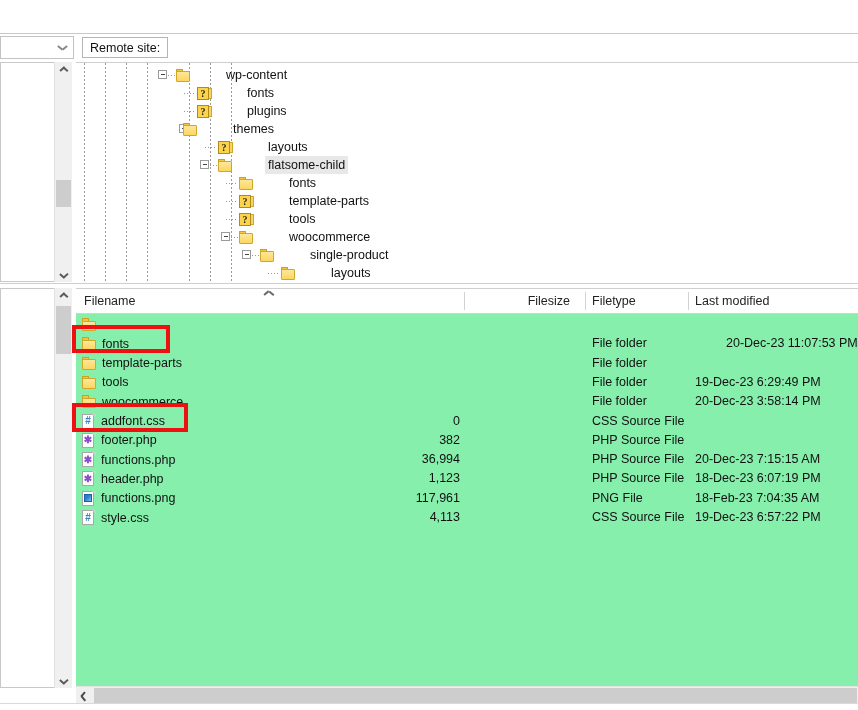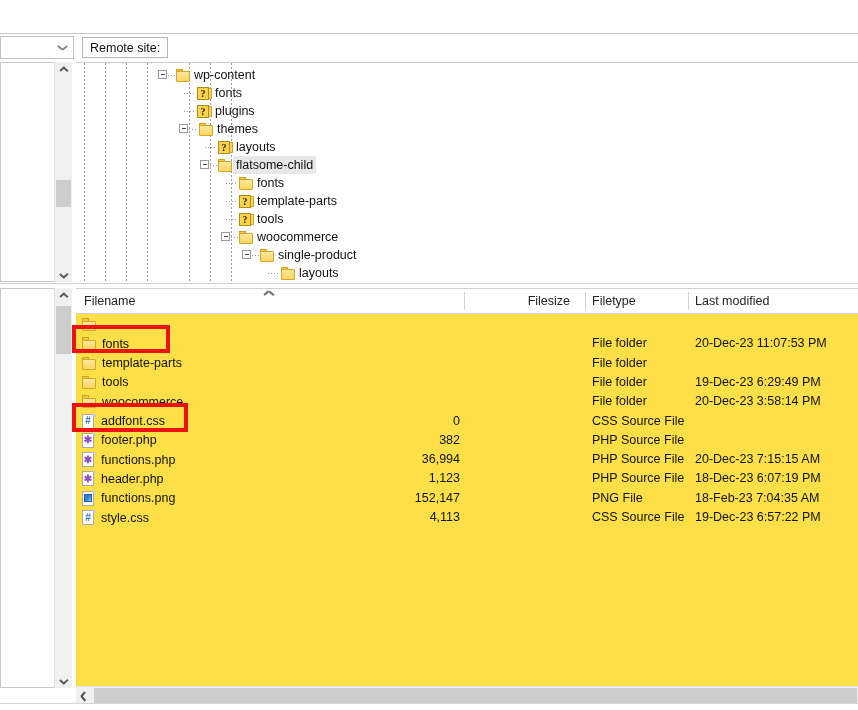--- a/index.html
+++ b/index.html
@@ -71,21 +71,21 @@
     position: absolute; left: 76px; top: 62px; width: 782px; height: 220px;
     background: #ffffff; border-top: 1px solid #cfcfcf; box-sizing: border-box;
     overflow: hidden;
   }
   .tree-guides { position: absolute; left: 0; top: 0; width: 100%; height: 100%; }
   .guide {
     position: absolute; top: 0; bottom: 0; width: 1px;
     background-image: linear-gradient(to bottom, #9a9a9a 50%, rgba(255,255,255,0) 0%);
     background-size: 1px 4px; background-repeat: repeat-y;
   }
-  .tnode { position: absolute; height: 18px; display: flex; align-items: center; white-space: nowrap; }
+  .tnode { position: absolute; height: 18px; display: flex; align-items: center; white-space: nowrap; gap: 32px; }
   .tnode .tlabel { font-size: 12.5px; color: #111; padding: 0 3px; line-height: 18px; }
   .tnode.sel .tlabel { background: #e8e8e8; }
 
   
   .exp {
     position: absolute; width: 9px; height: 9px; border: 1px solid #9a9a9a; background: #fff;
     box-sizing: border-box;
   }
   .exp::before {
     content: ""; position: absolute; left: 1.5px; top: 3px; width: 4px; height: 1px; background: #444;
@@ -123,21 +123,21 @@
   .qwrap { position: relative; width: 15px; height: 13px; flex: none; }
   .qwrap .folder-behind {
     position: absolute; left: 4px; top: 1px; width: 11px; height: 11px;
     background: #f8d367; border: 1px solid #cfa72a; box-sizing: border-box;
   }
   .splitter-l { position: absolute; left: 0; top: 283px; width: 858px; height: 1px; background: #cfcfcf; }
 
   
   .list-outer {
     position: absolute; left: 76px; top: 288px; width: 782px; height: 400px;
-    background: #fde047; box-sizing: border-box; border-top: 1px solid #cfcfcf; text-decoration: underline;
+    background: #86efac; box-sizing: border-box; border-top: 1px solid #cfcfcf; text-decoration: underline;
   }
   .list-left-rail {
     position: absolute; left: 0px; top: 288px; width: 72px; height: 400px;
     background: #ffffff; border: 1px solid #c8c8c8; border-right: none; box-sizing: border-box;
   }
 
   .hdr { position: absolute; left: 0; top: 0; width: 782px; height: 24px; background: #ffffff; }
   .hdr-sep { position: absolute; left: 0; top: 24px; width: 782px; height: 1px; background: #d2d2d2; }
   .hdr-cell {
     position: absolute; top: 0; height: 24px; line-height: 24px;
@@ -271,21 +271,21 @@
         <span class="elbow" style="left: 108px; top: 48px;"></span>
         <div class="tnode" style="left: 121px; top: 39px;">
           <span class="qwrap">
             <span class="folder-behind"></span>
             <span class="qmark">?</span>
           </span>
           <span class="tlabel">plugins</span>
         </div>
         <span class="exp" style="left: 103px; top: 61px;"></span>
         <span class="dashlink" style="left: 113px; top: 66px;"></span>
-        <div class="tnode" style="left: 123px; top: 57px; justify-content: center;">
+        <div class="tnode" style="left: 107px; top: 57px; justify-content: center;">
           <span class="folder">
             <span class="tab"></span>
             <span class="body"></span>
           </span>
           <span class="tlabel">themes</span>
         </div>
         <span class="elbow" style="left: 129px; top: 84px;"></span>
         <div class="tnode" style="left: 142px; top: 75px;">
           <span class="qwrap">
             <span class="folder-behind"></span>
@@ -398,21 +398,21 @@
         <div class="row" style="top: 45.3px;">
           <div class="c-name">
             <span class="folder">
               <span class="tab"></span>
               <span class="body"></span>
             </span>
             <span>fonts</span>
           </div>
           <div class="c-size" style="left: 264px;"></div>
           <div class="c-type" style="left: 516px;">File folder</div>
-          <div class="c-mod" style="left: 619px;">20-Dec-23 11:07:53 PM</div>
+          <div class="c-mod" style="left: 650px;">20-Dec-23 11:07:53 PM</div>
         </div>
         <div class="row" style="top: 64.6px;">
           <div class="c-name">
             <span class="folder">
               <span class="tab"></span>
               <span class="body"></span>
             </span>
             <span>template-parts</span>
           </div>
           <div class="c-size" style="left: 264px;"></div>
@@ -495,21 +495,21 @@
         </div>
         <div class="row" style="top: 199.7px;">
           <div class="c-name">
             <span class="ficon png">
               <span class="page"></span>
               <span class="corner"></span>
               <span class="thumb"></span>
             </span>
             <span>functions.png</span>
           </div>
-          <div class="c-size" style="left: 264px;">152,147</div>
+          <div class="c-size" style="left: 264px;">117,961</div>
           <div class="c-type" style="left: 516px;">PNG File</div>
           <div class="c-mod" style="left: 619px;">18-Feb-23 7:04:35 AM</div>
         </div>
         <div class="row" style="top: 219px;">
           <div class="c-name">
             <span class="ficon">
               <span class="page"></span>
               <span class="corner"></span>
               <span class="glyph css">#</span>
             </span>

